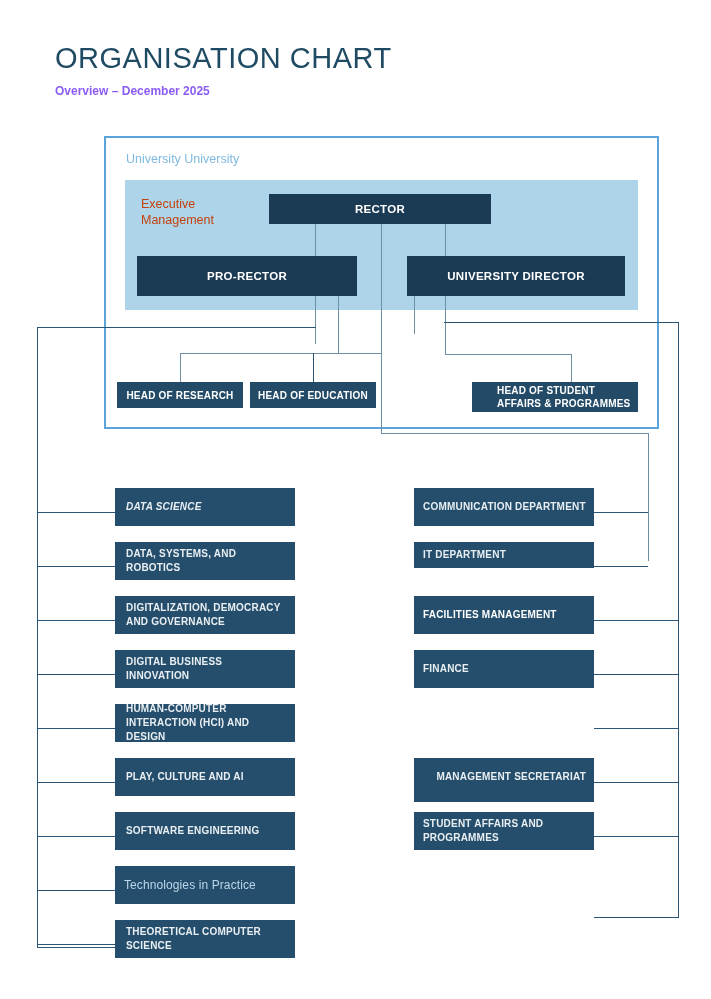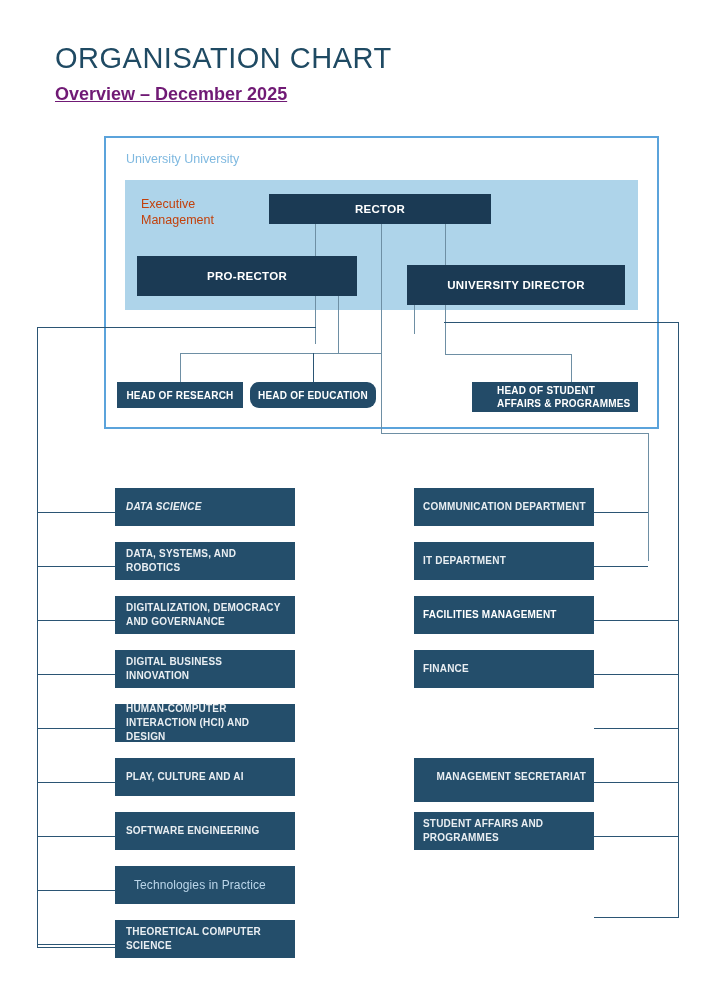--- a/index.html
+++ b/index.html
@@ -11,22 +11,22 @@
   #chart-root{position:absolute;inset:0;}
 
   
   .title{
     position:absolute;left:55px;top:42px;
     font-size:29px;font-weight:400;letter-spacing:.5px;
     color:#1F4A63;white-space:nowrap;
   }
   .subtitle{
     position:absolute;left:55px;top:84px;
-    font-size:18px;font-weight:700;letter-spacing:0;
-    color:#701a75;white-space:nowrap;text-decoration:underline;
+    font-size:12px;font-weight:700;letter-spacing:0;
+    color:#8b5cf6;white-space:nowrap;
   }
 
   
   .group-frame{
     position:absolute;left:104px;top:136px;width:555px;height:293px;
     border:2px solid #5BA3DB;background:transparent;box-sizing:border-box;
   }
   .group-label{
     position:absolute;left:126px;top:152px;
     font-size:12.5px;color:#7FB9E0;font-weight:400;white-space:nowrap;
@@ -128,28 +128,28 @@
   <div class="ln v soft" style="left:648px;top:433px;height:128px;"></div>
 
   <div class="ln h" style="left:37px;top:947px;width:80px;"></div>
 
   <div class="box top" style="left:269px;top:194px;width:222px;height:30px;">
     <span>RECTOR</span>
   </div>
   <div class="box top" style="left:137px;top:256px;width:220px;height:40px;">
     <span>PRO-RECTOR</span>
   </div>
-  <div class="box top" style="left:407px;top:256px;width:218px;height:40px;margin-top:9px;">
+  <div class="box top" style="left:407px;top:256px;width:218px;height:40px;">
     <span>UNIVERSITY DIRECTOR</span>
   </div>
 
   <div class="box mid" style="left:117px;top:382px;width:126px;height:26px;">
     <span>HEAD OF RESEARCH</span>
   </div>
-  <div class="box mid" style="left:250px;top:382px;width:126px;height:26px;border-radius:9px;">
+  <div class="box mid" style="left:250px;top:382px;width:126px;height:26px;">
     <span>HEAD OF EDUCATION</span>
   </div>
   <div class="box mid left-text" style="left:472px;top:382px;width:166px;height:30px;">
     <span>HEAD OF STUDENT AFFAIRS &amp; PROGRAMMES</span>
   </div>
 
   <div id="dept-left">
       <div class="box dept" style="left: 115px; top: 488px; width: 180px; height: 38px; font-style: italic;">
         <span style="padding-left: 11px; padding-right: 8px;">DATA SCIENCE</span>
       </div>
@@ -165,31 +165,31 @@
       <div class="box dept" style="left: 115px; top: 704px; width: 180px; height: 38px;">
         <span style="padding-left: 11px; padding-right: 8px;">HUMAN-COMPUTER INTERACTION (HCI) AND DESIGN</span>
       </div>
       <div class="box dept" style="left: 115px; top: 758px; width: 180px; height: 38px;">
         <span style="padding-left: 11px; padding-right: 8px;">PLAY, CULTURE AND AI</span>
       </div>
       <div class="box dept" style="left: 115px; top: 812px; width: 180px; height: 38px;">
         <span style="padding-left: 11px; padding-right: 8px;">SOFTWARE ENGINEERING</span>
       </div>
       <div class="box dept special" style="left: 115px; top: 866px; width: 180px; height: 38px;">
-        <span style="padding-left: 19px; padding-right: 8px;">Technologies in Practice</span>
+        <span style="padding-left: 9px; padding-right: 8px;">Technologies in Practice</span>
       </div>
       <div class="box dept" style="left: 115px; top: 920px; width: 180px; height: 38px;">
         <span style="padding-left: 11px; padding-right: 8px;">THEORETICAL COMPUTER SCIENCE</span>
       </div>
     </div>
   <div id="dept-right">
       <div class="box dept" style="left: 414px; top: 488px; width: 180px; height: 38px;">
         <span style="padding-left: 9px; padding-right: 8px;">COMMUNICATION DEPARTMENT</span>
       </div>
-      <div class="box dept" style="left: 414px; top: 542px; width: 180px; height: 38px;">
+      <div class="box dept" style="left: 414px; top: 542px; width: 180px; height: 26px;">
         <span style="padding-left: 9px; padding-right: 8px;">IT DEPARTMENT</span>
       </div>
       <div class="box dept bold" style="left: 414px; top: 596px; width: 180px; height: 38px;">
         <span style="padding-left: 9px; padding-right: 8px;">FACILITIES MANAGEMENT</span>
       </div>
       <div class="box dept" style="left: 414px; top: 650px; width: 180px; height: 38px;">
         <span style="padding-left: 9px; padding-right: 8px;">FINANCE</span>
       </div>
       <div class="box dept" style="left: 414px; top: 740px; width: 180px; height: 38px; margin-top: 24px;">
         <span style="padding-left: 9px; padding-right: 8px;">HR</span>

